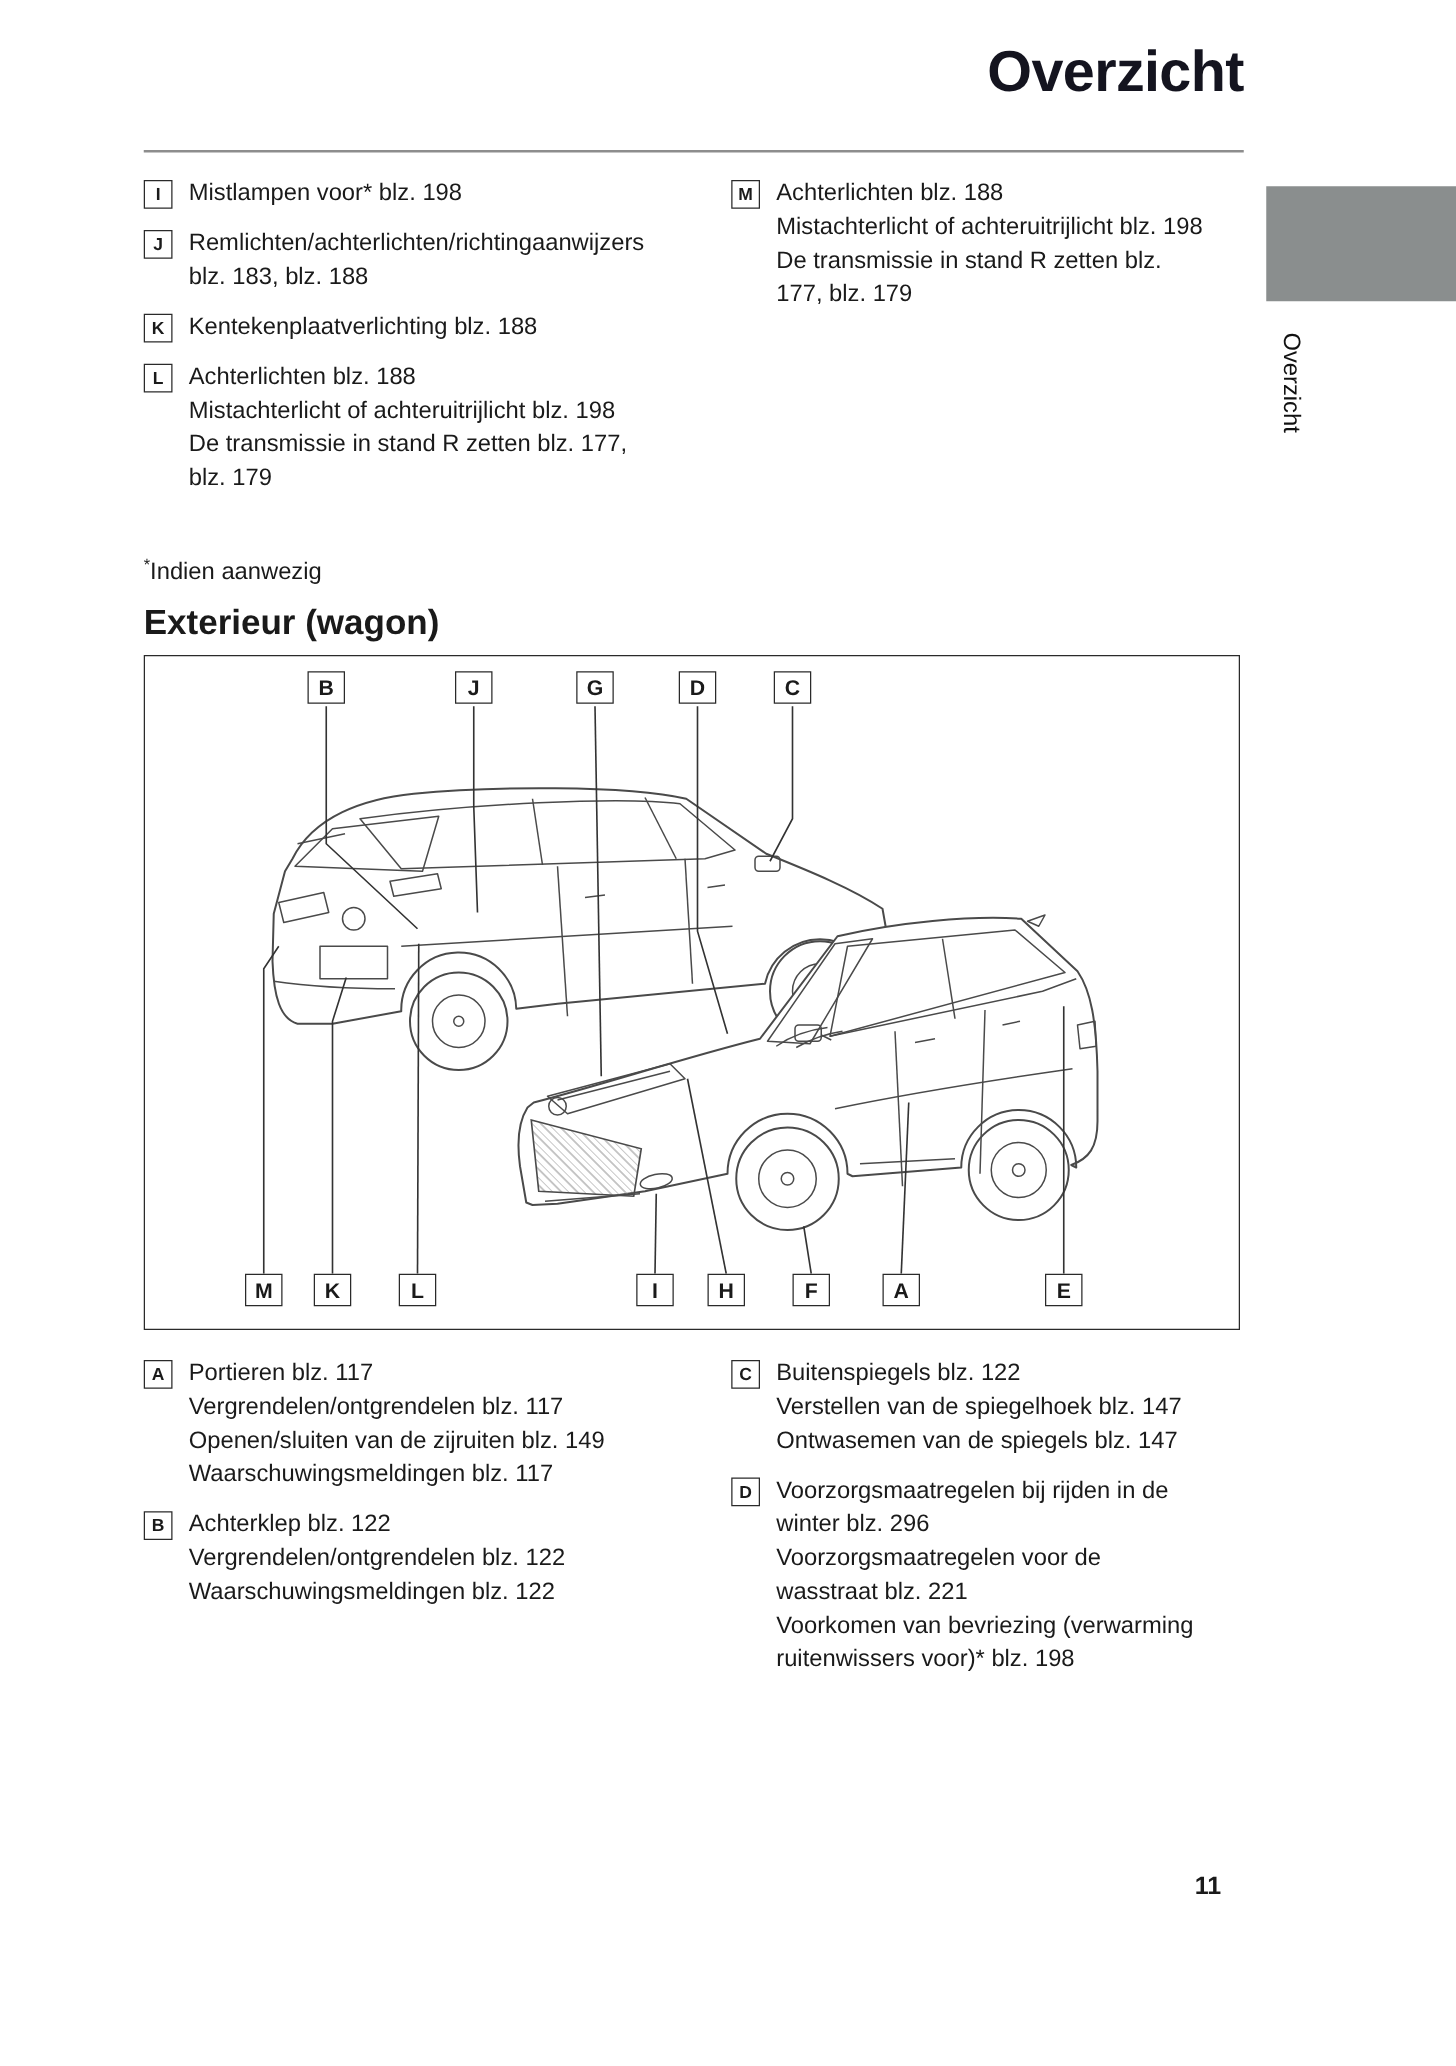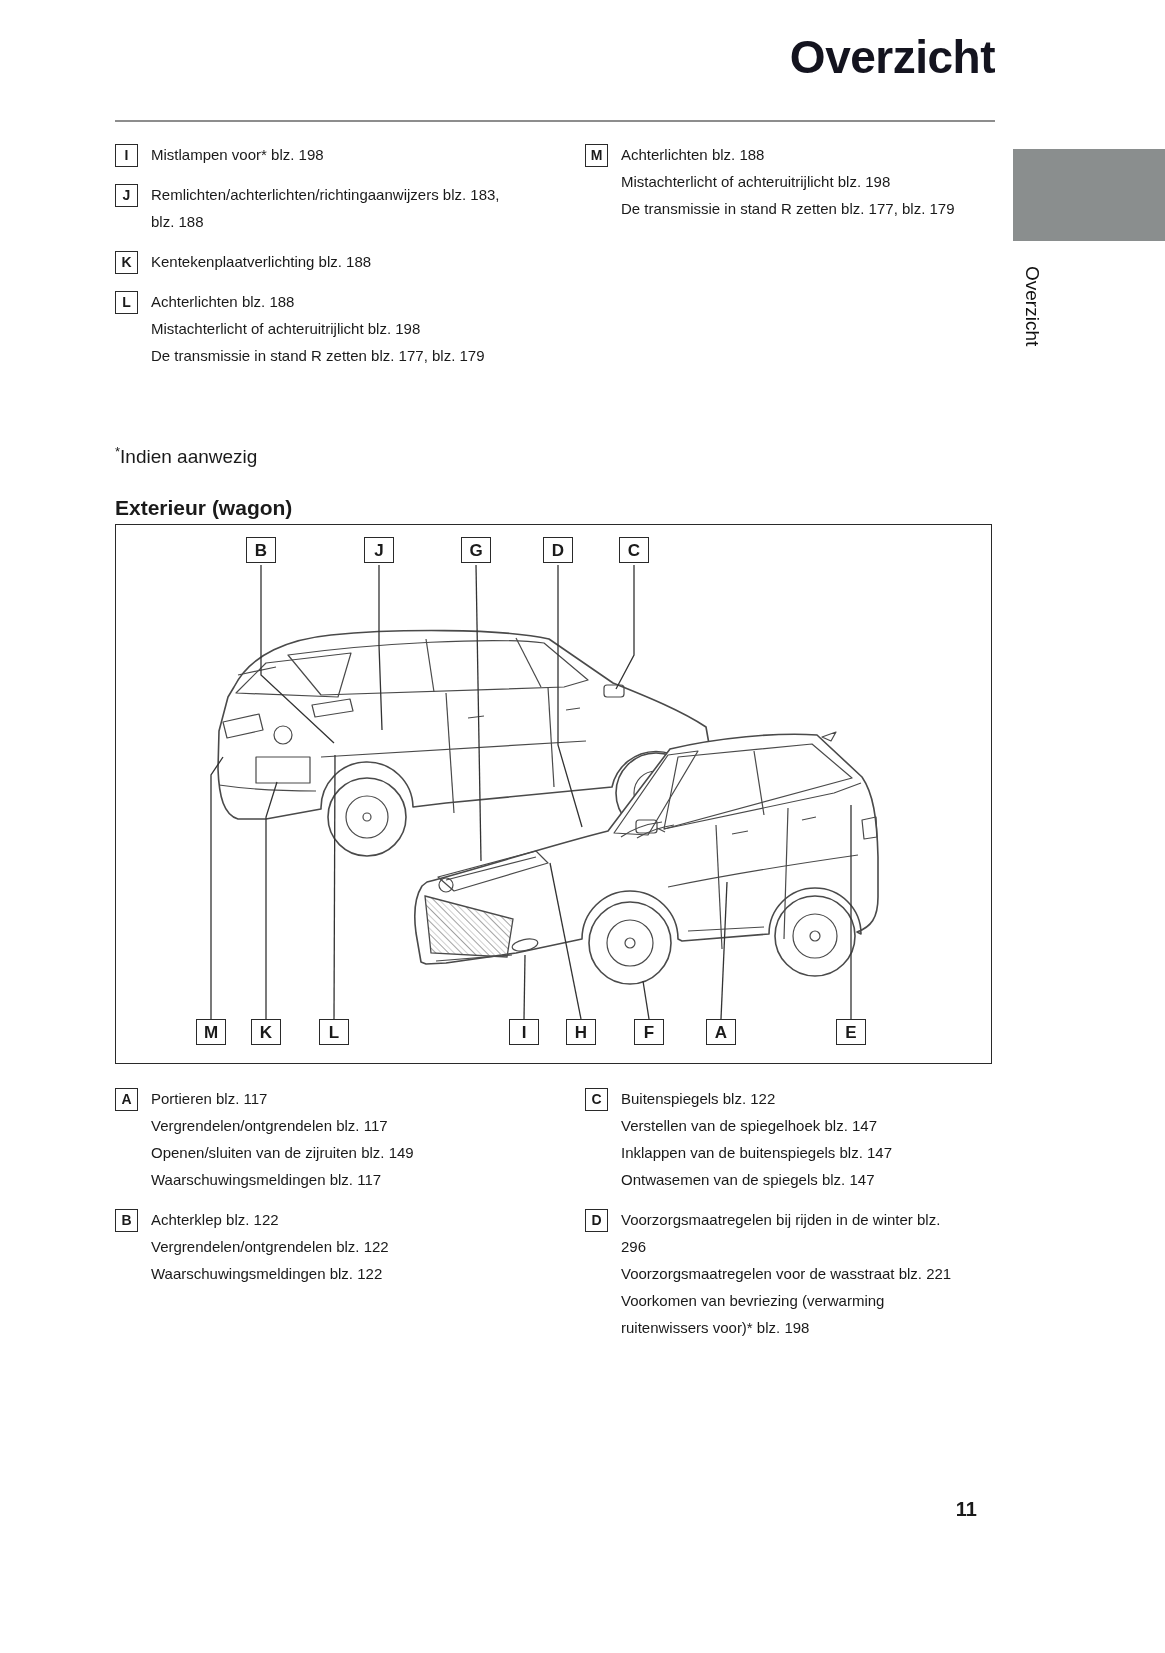--- a/index.html
+++ b/index.html
@@ -22,26 +22,26 @@
   .cols.top { top:141px; }
   .cols.bottom { top:1085px; }
   .col-left  { position:absolute; left:0;    top:0; width:455px; }
   .col-right { position:absolute; left:470px; top:0; width:410px; }
   .legend-item { display:flex; margin-bottom:13px; }
   .badge {
     flex:0 0 auto; width:21px; height:21px; border:1.5px solid #2a2a2a;
     font-size:14px; font-weight:bold; text-align:center; line-height:20px;
     margin:3px 13px 0 0; color:#1a1a1a; background:#fff;
   }
-  .lines { font-size:15px; line-height:27px; }
+  .lines { font-size:19px; line-height:27px; }
   .col-left  .lines { max-width:365px; }
   .col-right .lines { max-width:345px; }
   .footnote { position:absolute; left:115px; top:444px; font-size:19px; }
   .footnote sup { font-size:13px; }
-  .sec-heading { position:absolute; left:115px; top:496px; font-size:21px; font-weight:bold; }
+  .sec-heading { position:absolute; left:115px; top:482px; font-size:28px; font-weight:bold; }
   .figure {
     position:absolute; left:115px; top:524px; width:877px; height:540px;
     border:1.5px solid #2a2a2a; background:#fff; box-sizing:border-box;
   }
   .figure svg { position:absolute; left:0; top:0; }
   .fig-label {
     position:absolute; width:30px; height:26px; border:1.5px solid #2a2a2a;
     background:#fff; font-size:17px; font-weight:bold; text-align:center;
     line-height:25px; box-sizing:border-box;
   }
@@ -218,21 +218,20 @@
         <div>Waarschuwingsmeldingen blz. 122</div>
       </div>
     </div>
   </div>
   <div class="col-right">
     <div class="legend-item">
       <div class="badge">C</div>
       <div class="lines">
         <div>Buitenspiegels blz. 122</div>
         <div>Verstellen van de spiegelhoek blz. 147</div>
-        <div>Inklappen van de buitenspiegels blz. 147</div>
         <div>Ontwasemen van de spiegels blz. 147</div>
       </div>
     </div>
     <div class="legend-item">
       <div class="badge">D</div>
       <div class="lines">
         <div>Voorzorgsmaatregelen bij rijden in de winter blz. 296</div>
         <div>Voorzorgsmaatregelen voor de wasstraat blz. 221</div>
         <div>Voorkomen van bevriezing (verwarming ruitenwissers voor)* blz. 198</div>
       </div>

